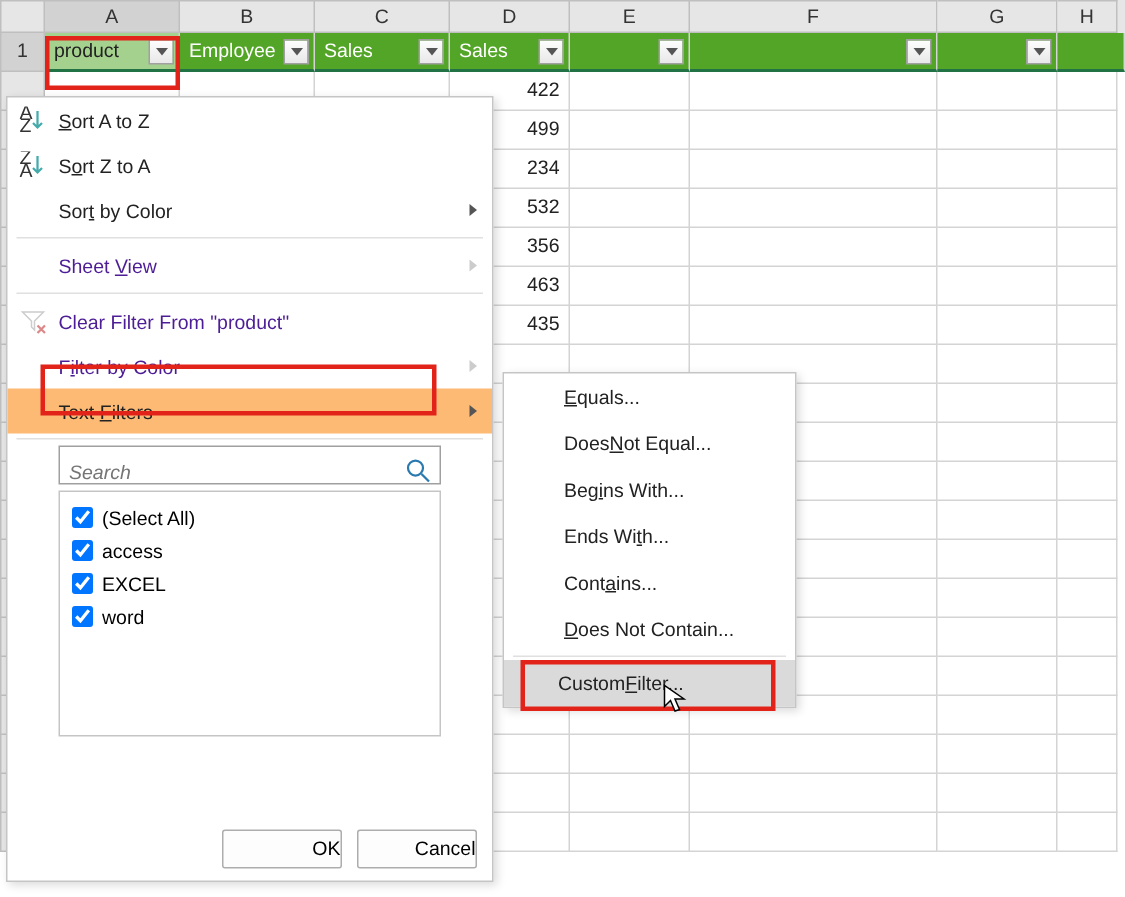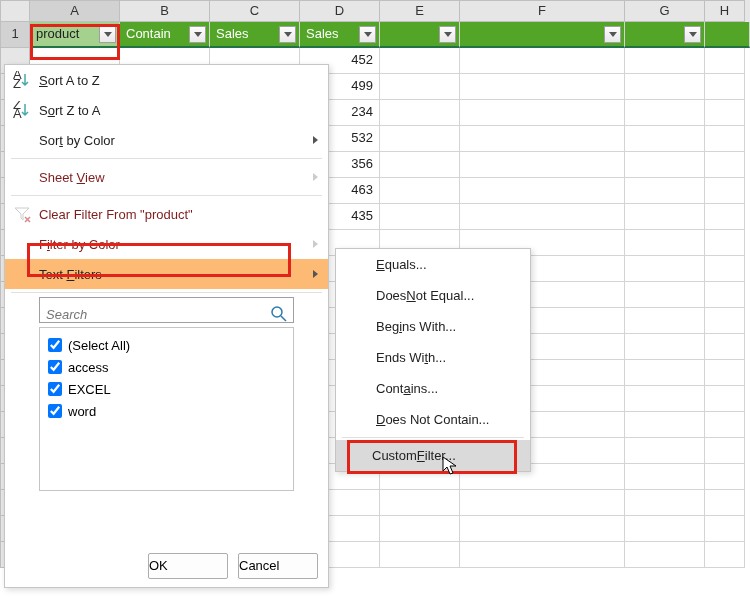--- a/index.html
+++ b/index.html
@@ -19,39 +19,39 @@
 
 .hdr-row .cell { background: #53a527; color: #fff; font-weight: 500; position: relative; text-align: left; padding-right: 38px; border-bottom: 2px solid #217346; }
 .hdr-active { background: #a5d18e !important; color: #222 !important; border-bottom: 2px solid #217346; }
 .filter-btn { position: absolute; right: 3px; top: 4px; width: 17px; height: 17px; background: linear-gradient(#fdfdfd,#e8e8e8); border: 1px solid #a0a0a0; display: flex; align-items: center; justify-content: center; }
 .filter-btn::after { content: ""; border-left: 4px solid transparent; border-right: 4px solid transparent; border-top: 5px solid #555; }
 
 .red-box { position: absolute; border: 3px solid #e2231a; pointer-events: none; z-index: 100; }
 
 .dropdown { position: absolute; left: 4px; top: 64px; width: 325px; height: 524px; background: #fff; border: 1px solid #c5c5c5; box-shadow: 2px 2px 6px rgba(0,0,0,0.15); z-index: 10; }
 .menu-item { display: flex; align-items: center; height: 30px; padding-left: 34px; position: relative; color: #222; }
-.menu-item.disabled { color: #7f1d1d; }
+.menu-item.disabled { color: #4c1d95; }
 .menu-item .ico { position: absolute; left: 8px; width: 18px; height: 18px; }
 .menu-item .arrow { position: absolute; right: 10px; width: 0; height: 0; border-top: 4px solid transparent; border-bottom: 4px solid transparent; border-left: 5px solid #555; }
 .menu-item.disabled .arrow { border-left-color: #ccc; }
 .menu-item.hover { background: #fdba74; }
 .menu-ul { text-decoration: underline; }
 
 .sep { height: 1px; background: #e0e0e0; margin: 3px 6px; }
 
 .search-wrap { margin: 4px 34px 4px 34px; display: flex; align-items: flex-end; border: 1px solid #a0a0a0; height: 26px; padding: 0 6px; }
 .search-input { flex: 1; border: none; outline: none; color: #666; font-style: italic; }
 .search-ico { width: 16px; height: 16px; }
 
 .checklist { margin: 2px 34px 0 34px; border: 1px solid #c5c5c5; height: 164px; padding: 6px 8px; overflow-y: auto; }
 .check-item { display: flex; align-items: center; height: 22px; gap: 6px; }
 .check-item input { width: 14px; height: 14px; }
 
 .btn-row { position: absolute; bottom: 8px; right: 10px; display: flex; gap: 10px; }
-.btn { width: 80px; height: 26px; border: 1px solid #adadad; background: #fdfdfd; text-align: left; padding-top: 4px; border-radius: 2px; }
+.btn { width: 80px; height: 26px; border: 1px solid #adadad; background: #fdfdfd; text-align: right; padding-top: 4px; border-radius: 2px; }
 
 .submenu { position: absolute; left: 335px; top: 248px; width: 196px; background: #fff; border: 1px solid #c5c5c5; box-shadow: 2px 2px 6px rgba(0,0,0,0.15); z-index: 20; }
 .sub-item { height: 31px; display: flex; align-items: center; padding-left: 40px; color: #222; }
 .sub-item.hover { background: #dadada; padding-left: 36px; }
 .sub-sep { height: 1px; background: #e0e0e0; margin: 2px 6px; }
 
 .cursor { position: absolute; left: 442px; top: 456px; width: 18px; height: 20px; z-index: 200; pointer-events: none; }
 </style>
 </head>
 <body>
@@ -69,21 +69,21 @@
     <div class="col-head col-H">H</div>
   </div>
 
   <div class="row hdr-row">
     <div class="row-head sel">1</div>
     <div class="cell col-A hdr-active">
       <span>product</span>
       <span class="filter-btn"></span>
     </div>
     <div class="cell col-B">
-      <span>Contain</span>
+      <span>Employee</span>
       <span class="filter-btn"></span>
     </div>
     <div class="cell col-C">
       <span>Sales</span>
       <span class="filter-btn"></span>
     </div>
     <div class="cell col-D">
       <span>Sales</span>
       <span class="filter-btn"></span>
     </div>
@@ -97,21 +97,21 @@
         <span class="filter-btn"></span>
       </div>
     <div class="cell col-H"></div>
   </div>
 
   <div class="row">
       <div class="row-head"></div>
       <div class="cell col-A"></div>
       <div class="cell col-B"></div>
       <div class="cell col-C"></div>
-      <div class="cell col-D">452</div>
+      <div class="cell col-D">422</div>
       <div class="cell col-E"></div>
       <div class="cell col-F"></div>
       <div class="cell col-G"></div>
       <div class="cell col-H"></div>
     </div>
   <div class="row">
       <div class="row-head"></div>
       <div class="cell col-A"></div>
       <div class="cell col-B"></div>
       <div class="cell col-C"></div>

